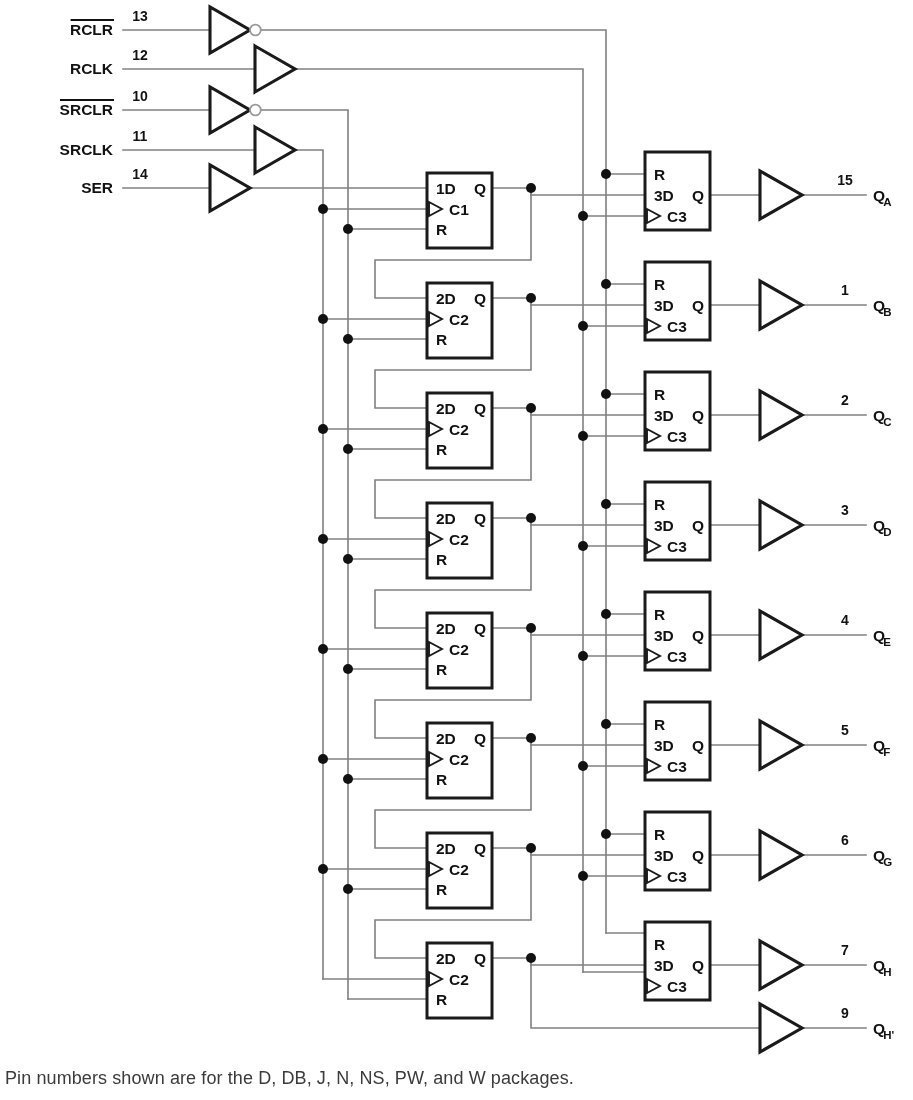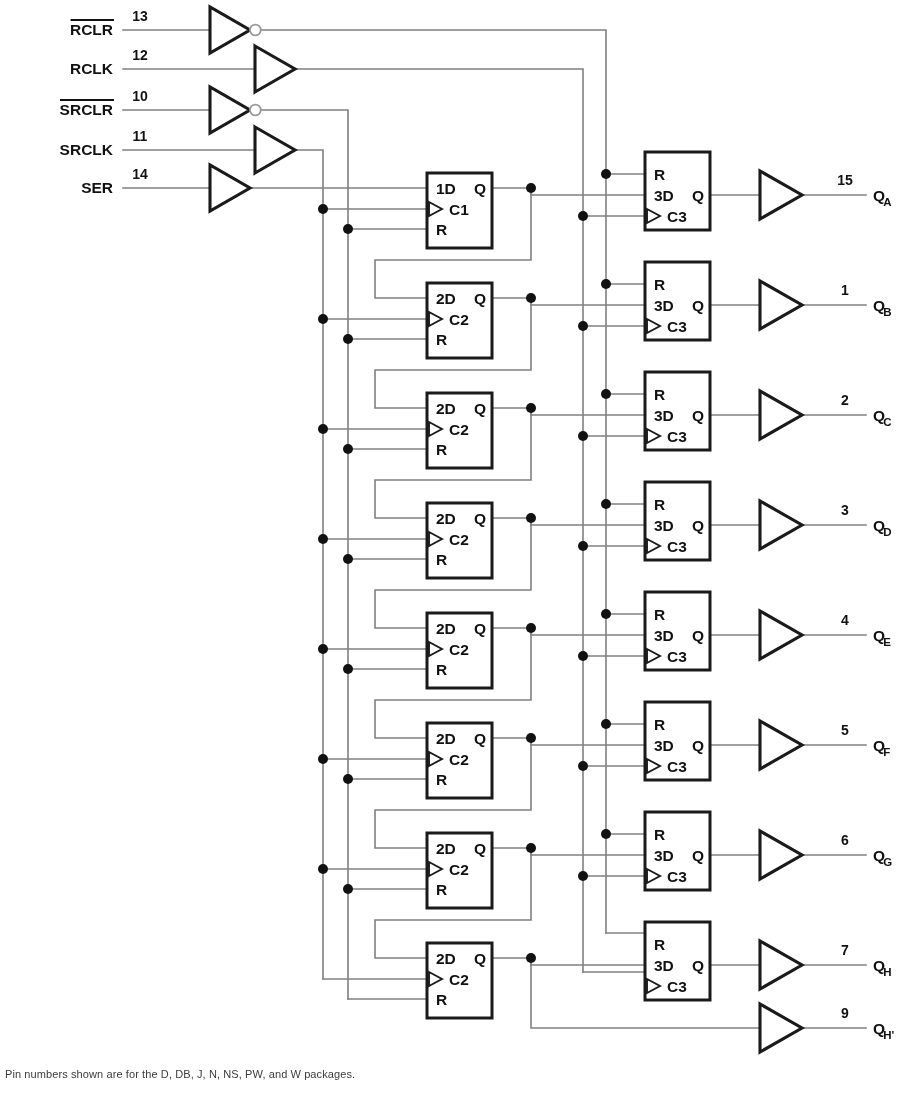--- a/index.html
+++ b/index.html
@@ -81,21 +81,21 @@
     font-weight: bold;
   }
   .overbar {
     stroke: #111111;
     stroke-width: 2.2;
   }
   .footnote {
     position: absolute;
     left: 5px;
     top: 1068px;
-    font-size: 11px;
+    font-size: 18px;
     color: #3b3b3b;
     font-family: "Liberation Sans", sans-serif;
     letter-spacing: 0.1px;
   }
 </style>
 </head>
 <body>
 
 <div id="diagram-root">
   <svg class="schematic" viewBox="0 0 913 1100" xmlns="http://www.w3.org/2000/svg">

